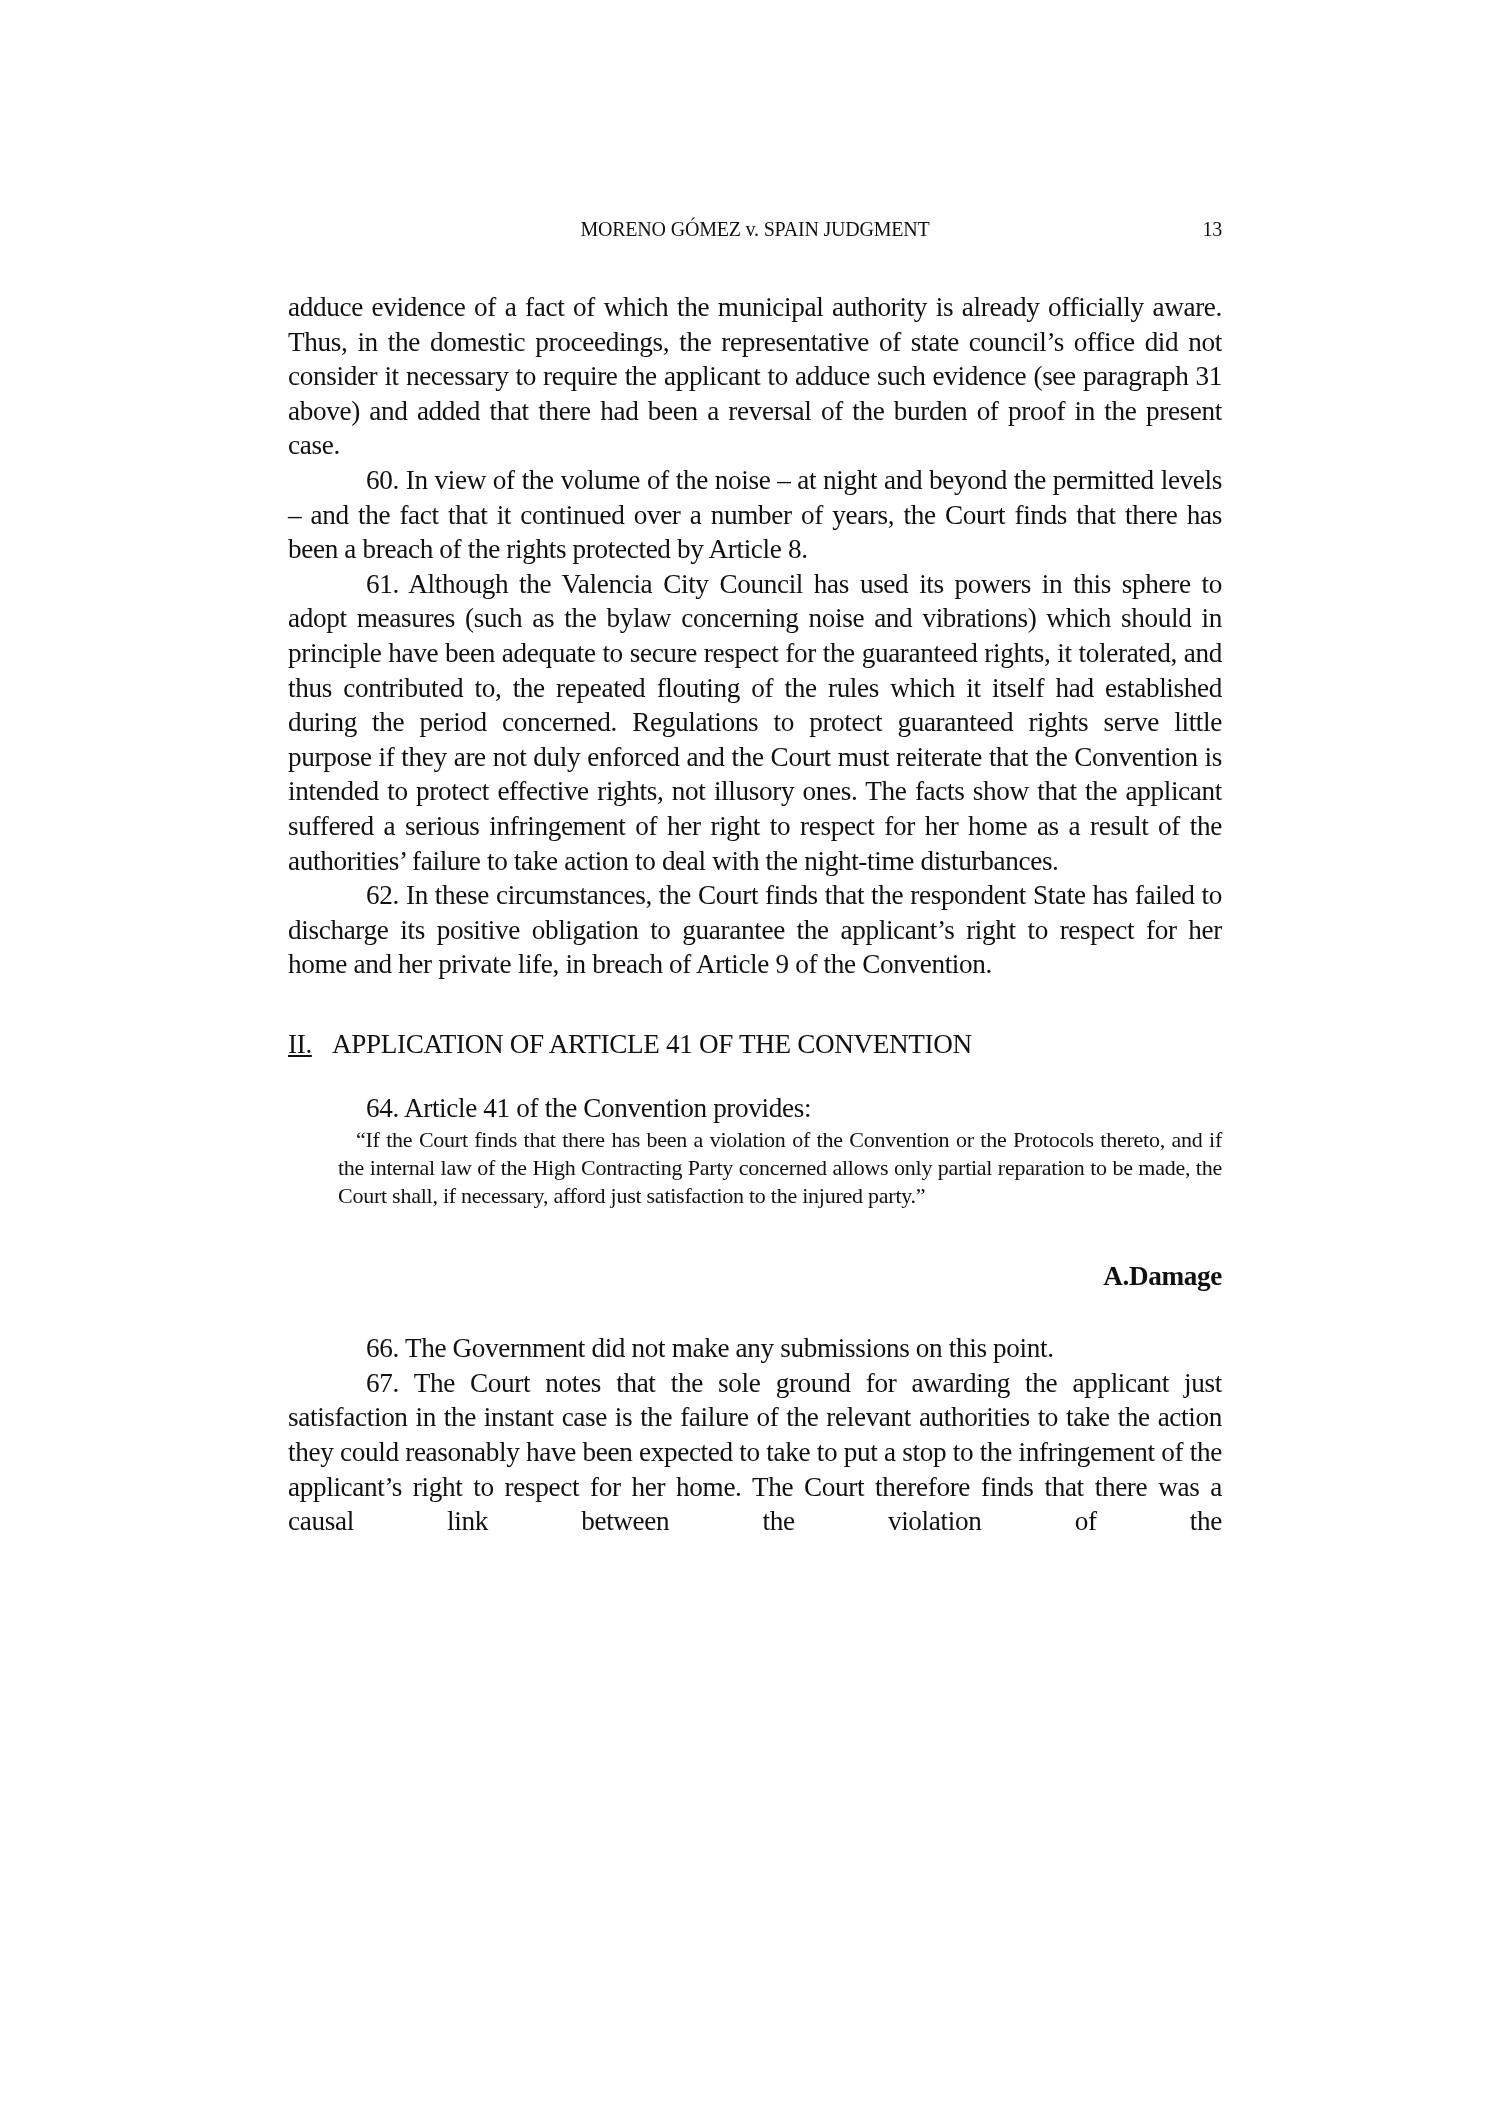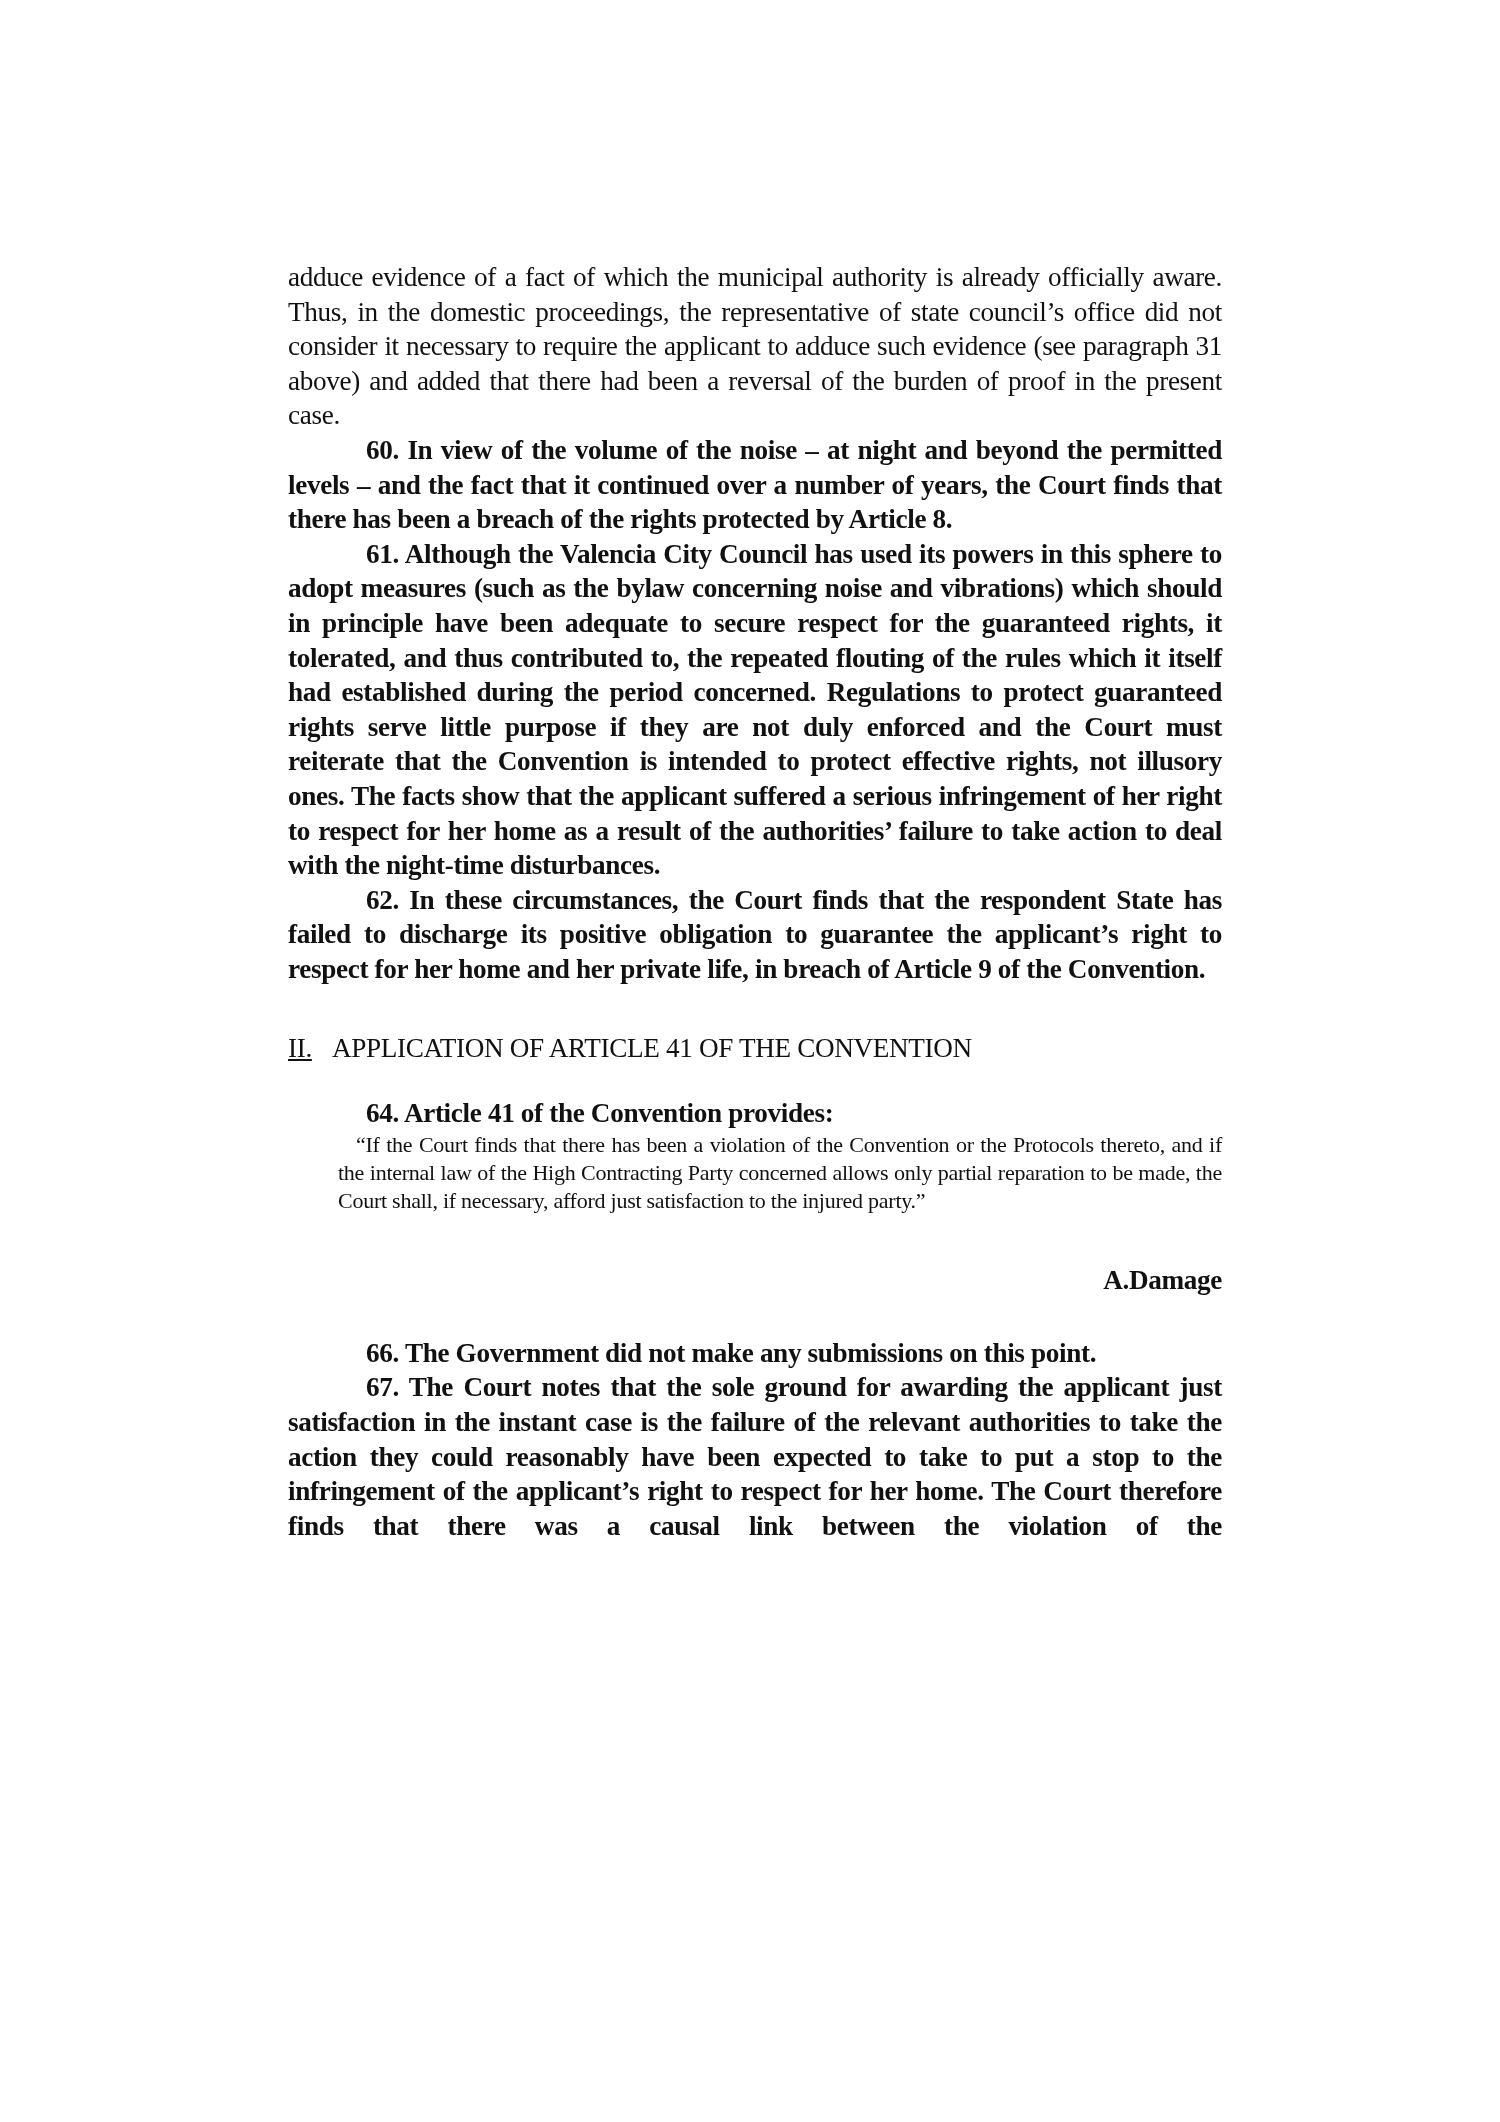--- a/index.html
+++ b/index.html
@@ -46,21 +46,20 @@
       letter-spacing: -0.35px;
     }
     .body-text p {
       margin: 0;
       text-align: justify;
       text-align-last: left;
       hyphens: none;
     }
     .body-text p.indent {
       text-indent: 88px;
-      font-weight: bold;
     }
     .body-text p.indent .pnum {
       margin-left: -10px;
     }
     .section-heading {
       margin-top: 45px;
       margin-bottom: 30px;
       font-size: 27.2px;
       line-height: 34.6px;
       letter-spacing: -0.35px;
@@ -93,20 +92,24 @@
     .subheading .num {
       display: inline-block;
       width: 44px;
     }
   </style>
 </head>
 <body>
 
 <div class="page">
 
+  <div class="running-header">
+    <span class="title">MORENO GÓMEZ v. SPAIN JUDGMENT</span>
+    <span class="page-num">13</span>
+  </div>
 
   <div class="body-text">
 
     <p>
       <span>adduce evidence of a fact of which the municipal authority is already officially aware. Thus, in the domestic proceedings, the representative of state council’s office did not consider it necessary to require the applicant to adduce such evidence (see paragraph 31 above) and added that there had been a reversal of the burden of proof in the present case.</span>
     </p>
 
     <p class="indent">
       <span class="pnum">60.</span>
       <span>In view of the volume of the noise – at night and beyond the permitted levels – and the fact that it continued over a number of years, the Court finds that there has been a breach of the rights protected by Article 8.</span>

